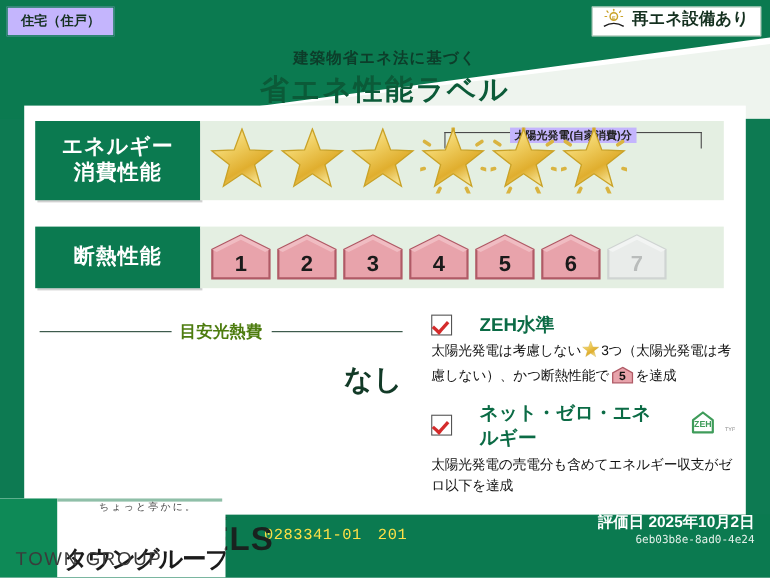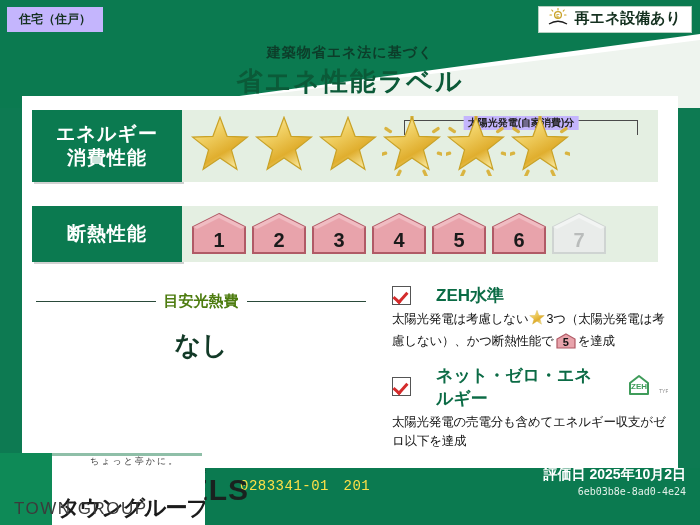--- a/index.html
+++ b/index.html
@@ -81,21 +81,21 @@
   .ins-badge.off .ins-num{color:#b9bcbb;}
 
   
   .cost-head{
     position:absolute;left:14px;top:196px;width:330px;
     display:flex;align-items:center;gap:8px;
   }
   .cost-line{flex:1;height:1px;background:#2a4a3a;}
   .cost-title{font-size:15px;font-weight:bold;color:#4d7c0f;white-space:nowrap;}
   .cost-value{
-    position:absolute;left:14px;top:232px;width:330px;text-align:center;
+    position:absolute;left:14px;top:232px;width:330px;text-align:right;
     font-size:26px;font-weight:bold;color:#123a27;
   }
 
   
   .zeh{position:absolute;left:370px;top:188px;width:276px;}
   .zeh-item{margin-bottom:12px;}
   .zeh-head{display:flex;align-items:center;gap:25px;}
   .chk{
     width:17px;height:17px;border:1px solid #555;background:#fff;
     position:relative;flex:0 0 auto;

